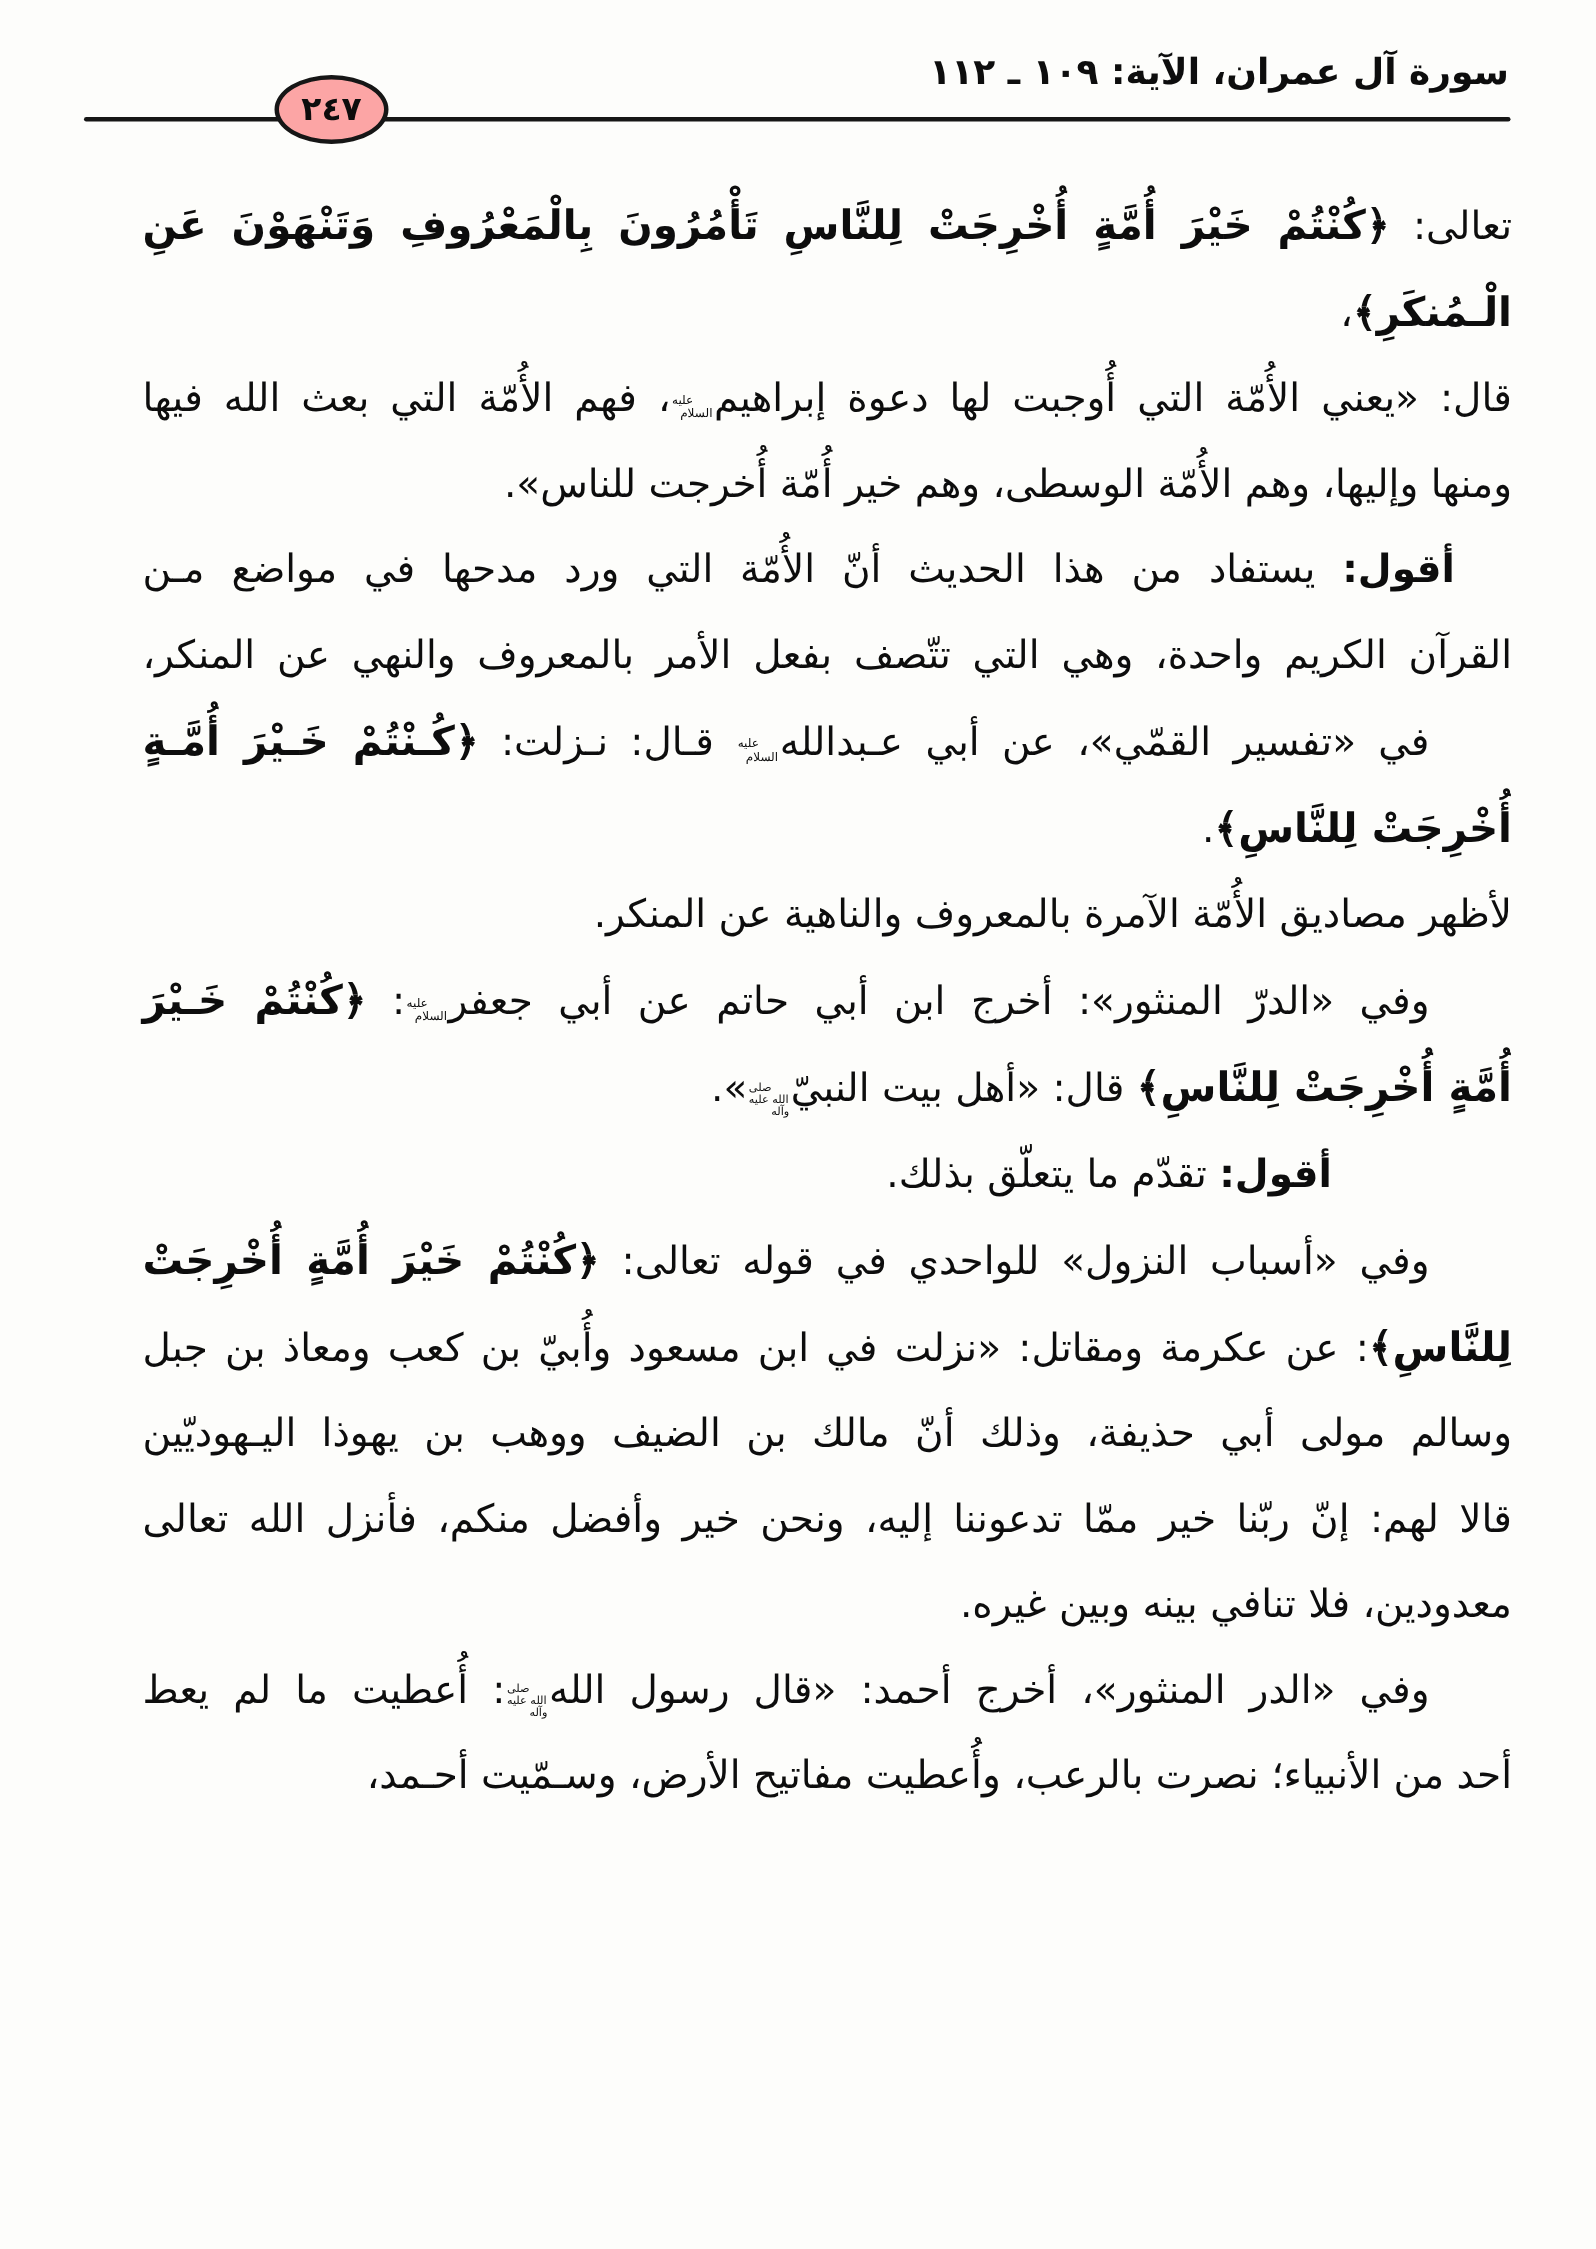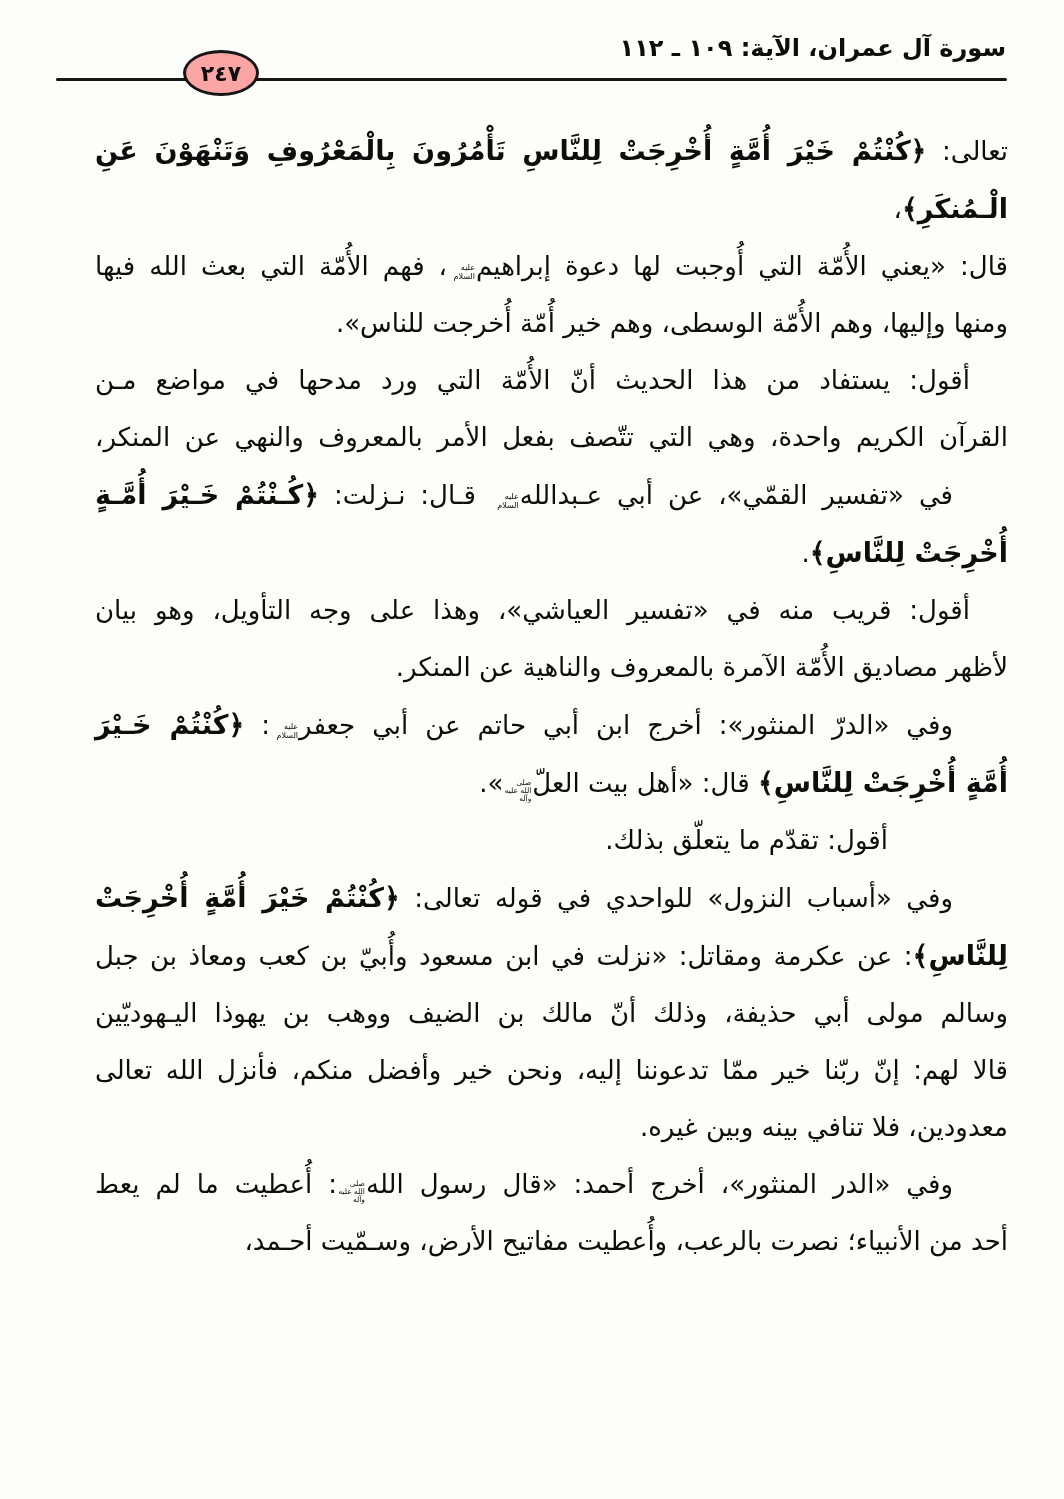--- a/index.html
+++ b/index.html
@@ -54,28 +54,28 @@
   .line{
     line-height:57px;
     direction:rtl;
   }
   .line.j{ text-align:justify; text-align-last:justify; }
   .line.e{ text-align:right; text-align-last:right; }
   .ind-sm{ padding-right:38px; }
   .ind-md{ padding-right:55px; }
   .ind-lg{ padding-right:120px; }
   .seg-n{ font-weight:normal; }
-  .seg-k{ font-weight:normal; }
+  .seg-k{ font-weight:bold; }
   .seg-b{ font-weight:bold; font-size:27px; }
   .seg-as, .seg-s{
     display:inline-block;
     width:27px;
     font-size:8px;
     line-height:1.1;
-    text-align:right;
+    text-align:left;
     vertical-align:-4px;
     font-weight:normal;
     white-space:normal;
     margin:0 1px;
   }
   .seg-s{ font-size:7.5px; vertical-align:-9px; }
 </style>
 </head>
 <body>
 
@@ -90,24 +90,23 @@
   </div>
 
   <div class="text-block">
       <div class="line j"><span class="seg-n">تعالى: </span><span class="seg-b">﴿كُنْتُمْ خَيْرَ أُمَّةٍ أُخْرِجَتْ لِلنَّاسِ تَأْمُرُونَ بِالْمَعْرُوفِ وَتَنْهَوْنَ عَنِ الْـمُنكَرِ﴾</span><span class="seg-n">،</span></div>
       <div class="line j"><span class="seg-n">قال: «يعني الأُمّة التي أُوجبت لها دعوة إبراهيم</span><span class="seg-as">عليه السلام</span><span class="seg-n">، فهم الأُمّة التي بعث الله فيها</span></div>
       <div class="line e"><span class="seg-n">ومنها وإليها، وهم الأُمّة الوسطى، وهم خير أُمّة أُخرجت للناس».</span></div>
       <div class="line j ind-sm"><span class="seg-k">أقول:</span><span class="seg-n"> يستفاد من هذا الحديث أنّ الأُمّة التي ورد مدحها في مواضع مـن</span></div>
       <div class="line j"><span class="seg-n">القرآن الكريم واحدة، وهي التي تتّصف بفعل الأمر بالمعروف والنهي عن المنكر،</span></div>
       <div class="line j ind-md"><span class="seg-n">في «تفسير القمّي»، عن أبي عـبدالله</span><span class="seg-as">عليه السلام</span><span class="seg-n"> قـال: نـزلت: </span><span class="seg-b">﴿كُـنْتُمْ خَـيْرَ أُمَّـةٍ</span></div>
       <div class="line e"><span class="seg-b">أُخْرِجَتْ لِلنَّاسِ﴾</span><span class="seg-n">.</span></div>
-      <div class="line j ind-sm"><span class="seg-k">أقول:</span><span class="seg-n"> قريب منه في «تفسير العياشي»، وهذا على وجه التأويل، وهو بيان</span></div>
       <div class="line e"><span class="seg-n">لأظهر مصاديق الأُمّة الآمرة بالمعروف والناهية عن المنكر.</span></div>
       <div class="line j ind-md"><span class="seg-n">وفي «الدرّ المنثور»: أخرج ابن أبي حاتم عن أبي جعفر</span><span class="seg-as">عليه السلام</span><span class="seg-n">: </span><span class="seg-b">﴿كُنْتُمْ خَـيْرَ</span></div>
-      <div class="line e"><span class="seg-b">أُمَّةٍ أُخْرِجَتْ لِلنَّاسِ﴾</span><span class="seg-n"> قال: «أهل بيت العلّ</span><span class="seg-s">صلى الله عليه وآله</span><span class="seg-n">».</span></div>
+      <div class="line e"><span class="seg-b">أُمَّةٍ أُخْرِجَتْ لِلنَّاسِ﴾</span><span class="seg-n"> قال: «أهل بيت النبيّ</span><span class="seg-s">صلى الله عليه وآله</span><span class="seg-n">».</span></div>
       <div class="line e ind-lg"><span class="seg-k">أقول:</span><span class="seg-n"> تقدّم ما يتعلّق بذلك.</span></div>
       <div class="line j ind-md"><span class="seg-n">وفي «أسباب النزول» للواحدي في قوله تعالى: </span><span class="seg-b">﴿كُنْتُمْ خَيْرَ أُمَّةٍ أُخْرِجَتْ</span></div>
       <div class="line j"><span class="seg-b">لِلنَّاسِ﴾</span><span class="seg-n">: عن عكرمة ومقاتل: «نزلت في ابن مسعود وأُبيّ بن كعب ومعاذ بن جبل</span></div>
       <div class="line j"><span class="seg-n">وسالم مولى أبي حذيفة، وذلك أنّ مالك بن الضيف ووهب بن يهوذا اليـهوديّين</span></div>
       <div class="line j"><span class="seg-n">قالا لهم: إنّ ربّنا خير ممّا تدعوننا إليه، ونحن خير وأفضل منكم، فأنزل الله تعالى</span></div>
       <div class="line e"><span class="seg-n">معدودين، فلا تنافي بينه وبين غيره.</span></div>
       <div class="line j ind-md"><span class="seg-n">وفي «الدر المنثور»، أخرج أحمد: «قال رسول الله</span><span class="seg-s">صلى الله عليه وآله</span><span class="seg-n">: أُعطيت ما لم يعط</span></div>
       <div class="line e"><span class="seg-n">أحد من الأنبياء؛ نصرت بالرعب، وأُعطيت مفاتيح الأرض، وسـمّيت أحـمد،</span></div>
     </div>
 

